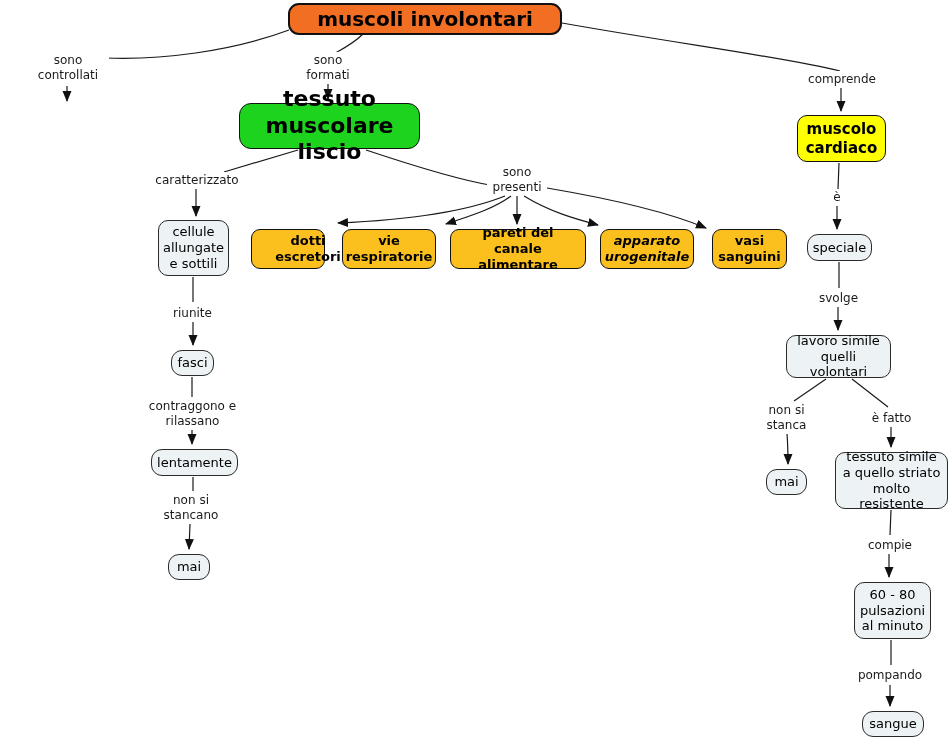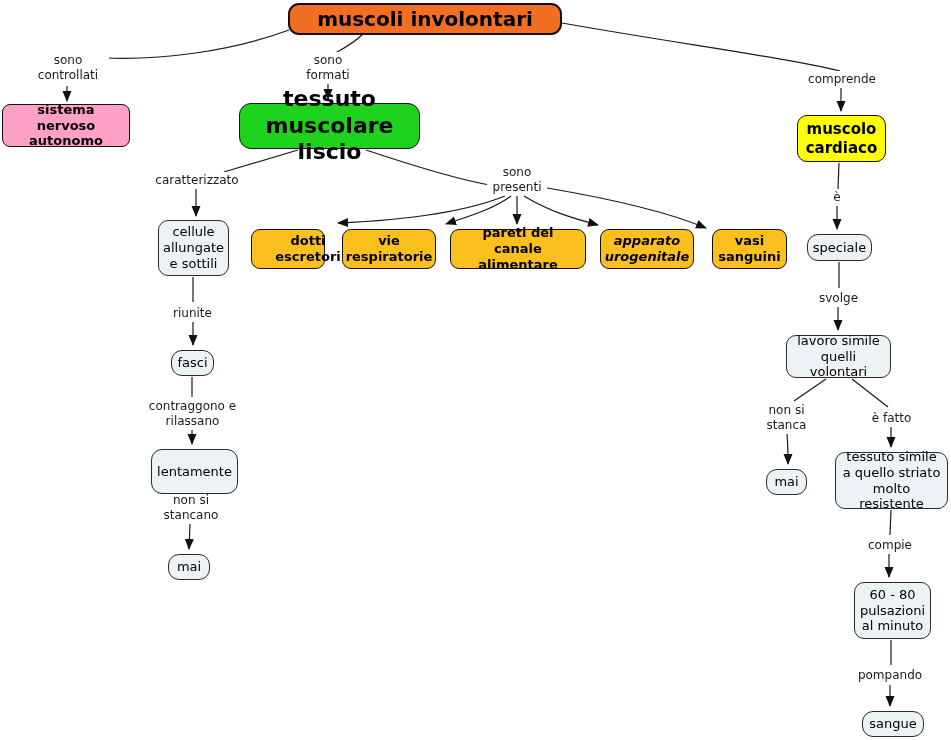--- a/index.html
+++ b/index.html
@@ -68,22 +68,20 @@
       <path d="M891,427 L891,447" marker-end="url(#arrow)"></path>
       <path d="M891,510 L890,535"></path>
       <path d="M889,554 L889,577" marker-end="url(#arrow)"></path>
       <path d="M891,640 L891,665"></path>
       <path d="M890,685 L890,706" marker-end="url(#arrow)"></path>
     </g>
   </svg>
 
   <div class="node root" style="left:288px;top:3px;width:274px;height:32px;">muscoli involontari</div>
 
-  <div class="node pink" style="left:2px;top:104px;width:128px;height:43px;">sistema nervoso
-autonomo</div>
 
   <div class="node green" style="left:239px;top:103px;width:181px;height:46px;">tessuto muscolare
 liscio</div>
 
   <div class="node yellow" style="left:797px;top:115px;width:89px;height:47px;">muscolo
 cardiaco</div>
 
   <div class="node light" style="left:158px;top:220px;width:71px;height:56px;">cellule
 allungate
 e sottili</div>
@@ -98,21 +96,21 @@
 canale alimentare</div>
 
   <div class="node amber" style="left:600px;top:229px;width:94px;height:40px;font-style:italic;">apparato
 urogenitale</div>
 
   <div class="node amber" style="left:712px;top:229px;width:75px;height:40px;">vasi
 sanguini</div>
 
   <div class="node light pill" style="left:171px;top:350px;width:43px;height:26px;">fasci</div>
 
-  <div class="node light pill" style="left:151px;top:449px;width:87px;height:45px;">lentamente</div>
+  <div class="node light pill" style="left:151px;top:449px;width:87px;height:27px;">lentamente</div>
 
   <div class="node light pill" style="left:168px;top:554px;width:42px;height:26px;">mai</div>
 
   <div class="node light pill" style="left:807px;top:234px;width:65px;height:27px;">speciale</div>
 
   <div class="node light" style="left:786px;top:335px;width:105px;height:43px;">lavoro simile
 quelli volontari</div>
 
   <div class="node light pill" style="left:766px;top:469px;width:41px;height:26px;">mai</div>
 

